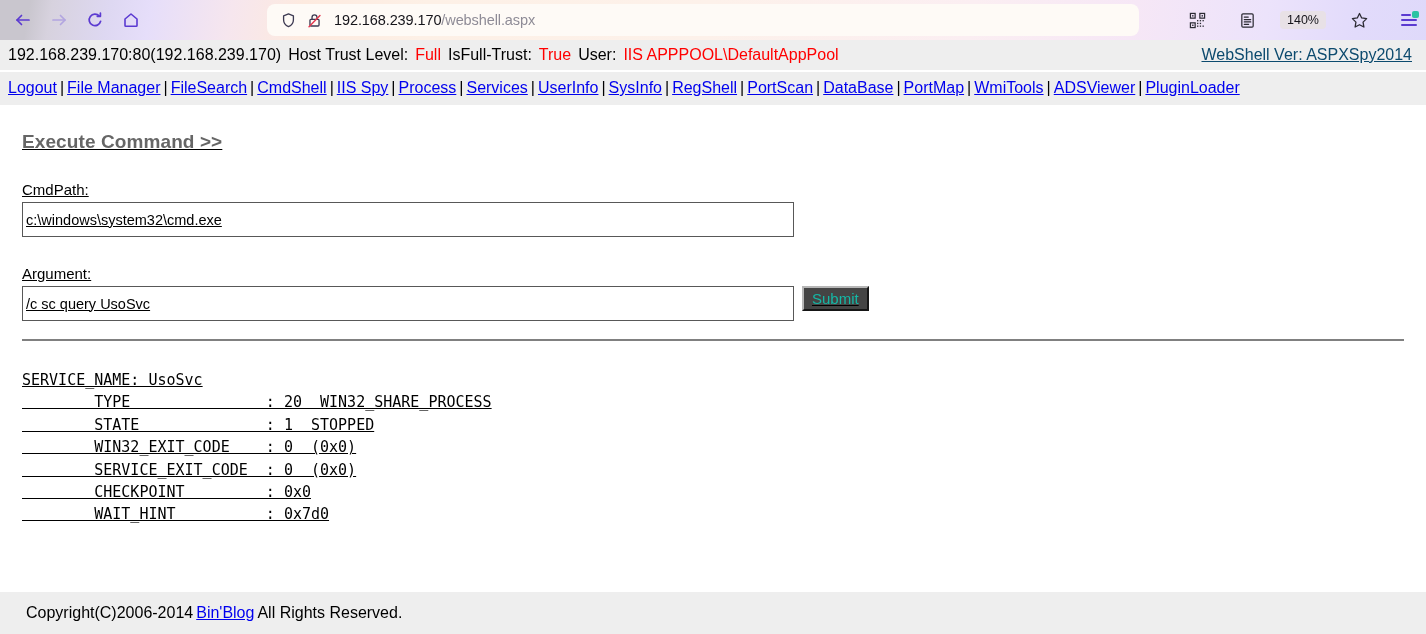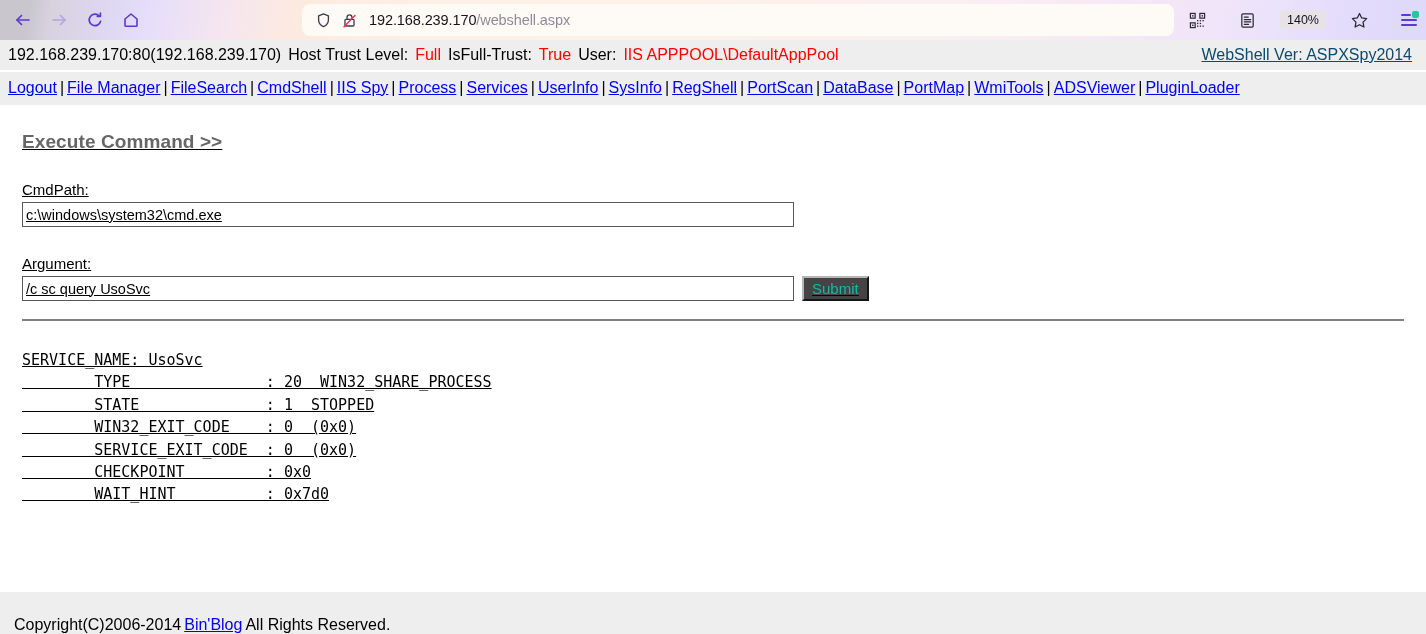--- a/index.html
+++ b/index.html
@@ -61,21 +61,20 @@
     left: 267px;
     top: 4px;
     width: 872px;
     height: 32px;
     background: #fefaf6;
     border-radius: 8px;
     display: flex;
     align-items: center;
     padding: 0 10px;
     box-sizing: border-box;
-    margin-left: 35px;
   }
   .urlbar-icons {
     display: flex;
     align-items: center;
     gap: 9px;
     margin-right: 11px;
     margin-left: 3px;
   }
   .url-text {
     font-size: 14.5px;
@@ -199,21 +198,21 @@
   }
   .field-label {
     font-size: 15px;
     color: #000;
     margin: 28px 0 4px 8px;
   }
   .text-input {
     display: block;
     margin-left: 8px;
     width: 772px;
-    height: 25px;
+    height: 35px;
     box-sizing: border-box;
     border: 1px solid #585858;
     background: #ffffff;
     font-family: "Liberation Sans", sans-serif;
     font-size: 14.5px;
     color: #000;
     padding: 0 3px;
     outline: none;
     border-radius: 0;
   }
@@ -254,22 +253,22 @@
   }
 
   .footer {
     position: absolute;
     left: 0;
     bottom: 0;
     width: 1426px;
     background: #eeeeee;
     height: 42px;
     display: flex;
-    align-items: flex-end;
-    padding-left: 14px;
+    align-items: center;
+    padding-left: 26px;
     font-size: 16px;
     color: #000;
     box-sizing: border-box;
   }
   .footer a {
     color: #0000ee;
     text-decoration: underline;
     margin: 0 3px;
   }
 </style>

